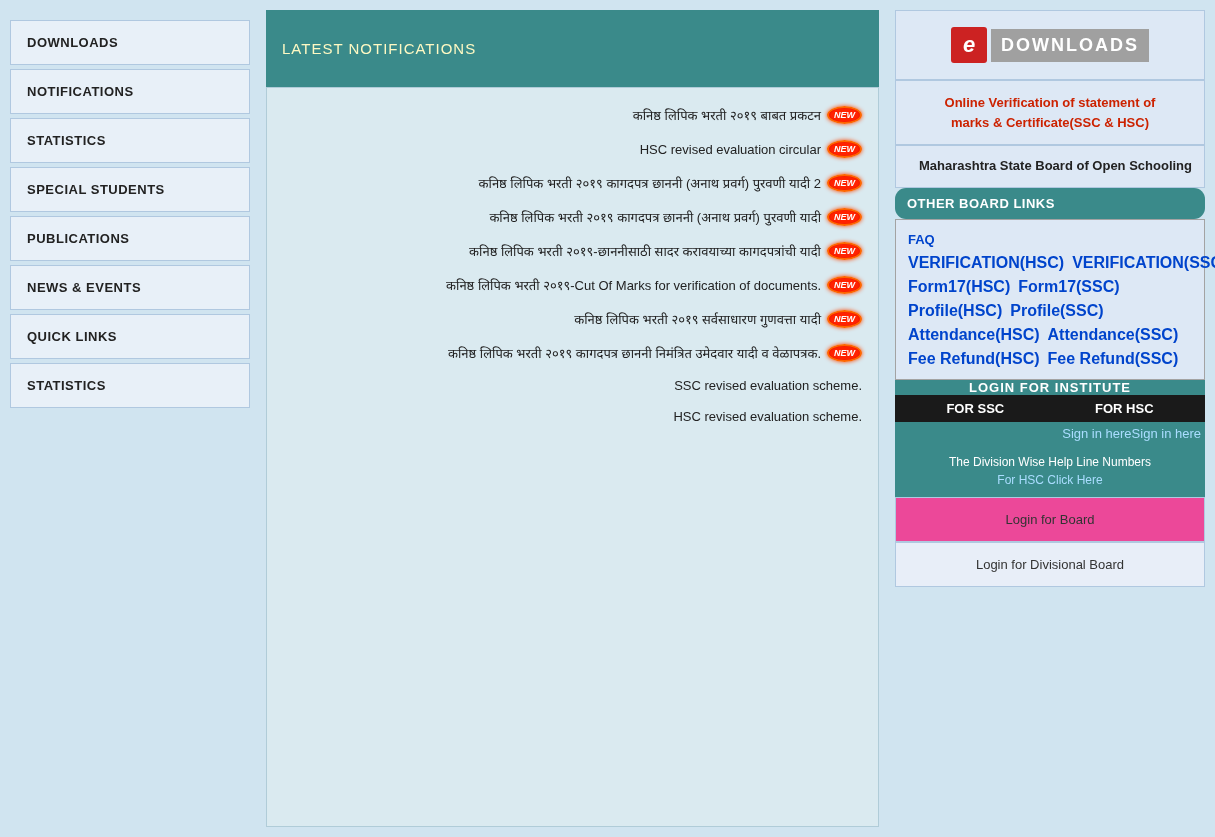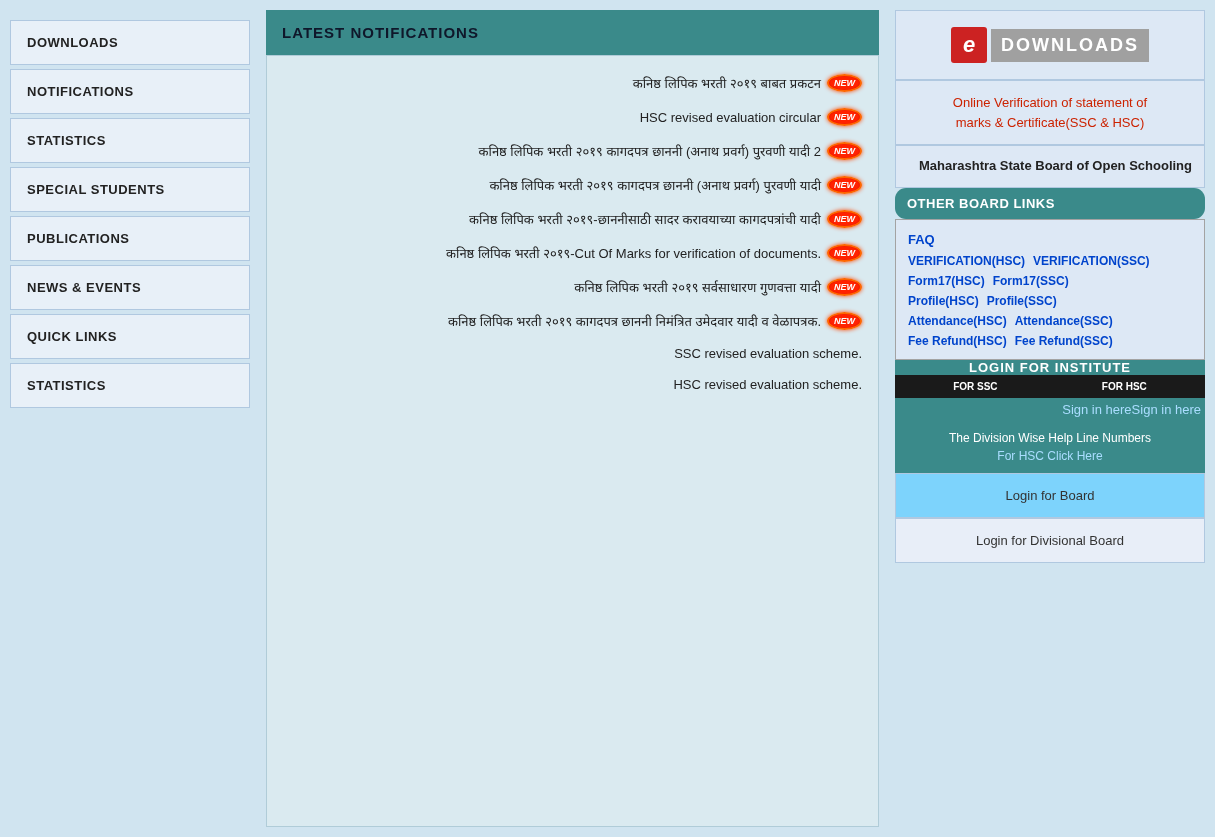--- a/index.html
+++ b/index.html
@@ -36,24 +36,24 @@
     }
     
     .center-content {
       flex: 1;
       display: flex;
       flex-direction: column;
       gap: 0;
     }
     .notifications-header {
       background-color: #3a8a8a;
-      color: #0f172a;
-      font-weight: bold;
+      color: #fef9c3;
+      font-weight: normal;
       font-size: 15px;
-      padding: 14px 16px;
+      padding: 30px 16px;
       letter-spacing: 1px;
     }
     .notifications-body {
       background-color: #daeaf0;
       border: 1px solid #b0ccd8;
       padding: 10px 16px;
       flex: 1;
     }
     .notification-item {
       padding: 8px 0;
@@ -119,21 +119,21 @@
       font-family: 'Arial Black', sans-serif;
     }
     .online-verification-box {
       background-color: #dde8f5;
       border: 1px solid #b0c8e0;
       padding: 12px;
       text-align: center;
     }
     .online-verification-text {
       color: #cc2200;
-      font-weight: normal;
+      font-weight: bold;
       font-size: 13px;
       line-height: 1.5;
     }
     .open-schooling-box {
       background-color: #dde8f5;
       border: 1px solid #b0c8e0;
       padding: 10px 12px;
       text-align: right;
       font-size: 13px;
       color: #222;
@@ -150,21 +150,21 @@
       border-radius: 11px;
     }
     .other-board-links-body {
       background-color: #dde8f5;
       border: 1px solid #a3a3a3;
       padding: 8px 12px;
     }
     .board-link {
       color: #0044cc;
       font-weight: bold;
-      font-size: 12px;
+      font-size: 16px;
       cursor: pointer;
       text-decoration: none;
     }
     .board-links-row {
       padding: 3px 0;
       display: flex;
       gap: 8px;
     }
     .faq-row {
       padding: 4px 0;
@@ -186,21 +186,21 @@
     }
     .ssc-hsc-row {
       background-color: #1a1a1a;
       display: flex;
       justify-content: space-around;
       padding: 6px;
     }
     .ssc-label, .hsc-label {
       color: white;
       font-weight: bold;
-      font-size: 10px;
+      font-size: 13px;
     }
     .sign-in-row {
       background-color: #3a8a8a;
       display: flex;
       justify-content: flex-end;
       padding: 4px;
     }
     .sign-in-link {
       color: #aaddff;
       font-size: 13px;
@@ -213,21 +213,21 @@
       text-align: center;
       padding: 8px 12px;
       font-size: 12px;
       line-height: 1.5;
     }
     .helpline-link {
       color: #aaddff;
       cursor: pointer;
     }
     .login-board-box {
-      background-color: #7dd3fc;
+      background-color: #ec4899;
       border: 1px solid #b0c8e0;
       padding: 14px 12px;
       text-align: center;
       font-size: 13px;
       color: #333;
       cursor: pointer;
     }
     .login-divisional-box {
       background-color: #e8eef8;
       border: 1px solid #b0c8e0;

